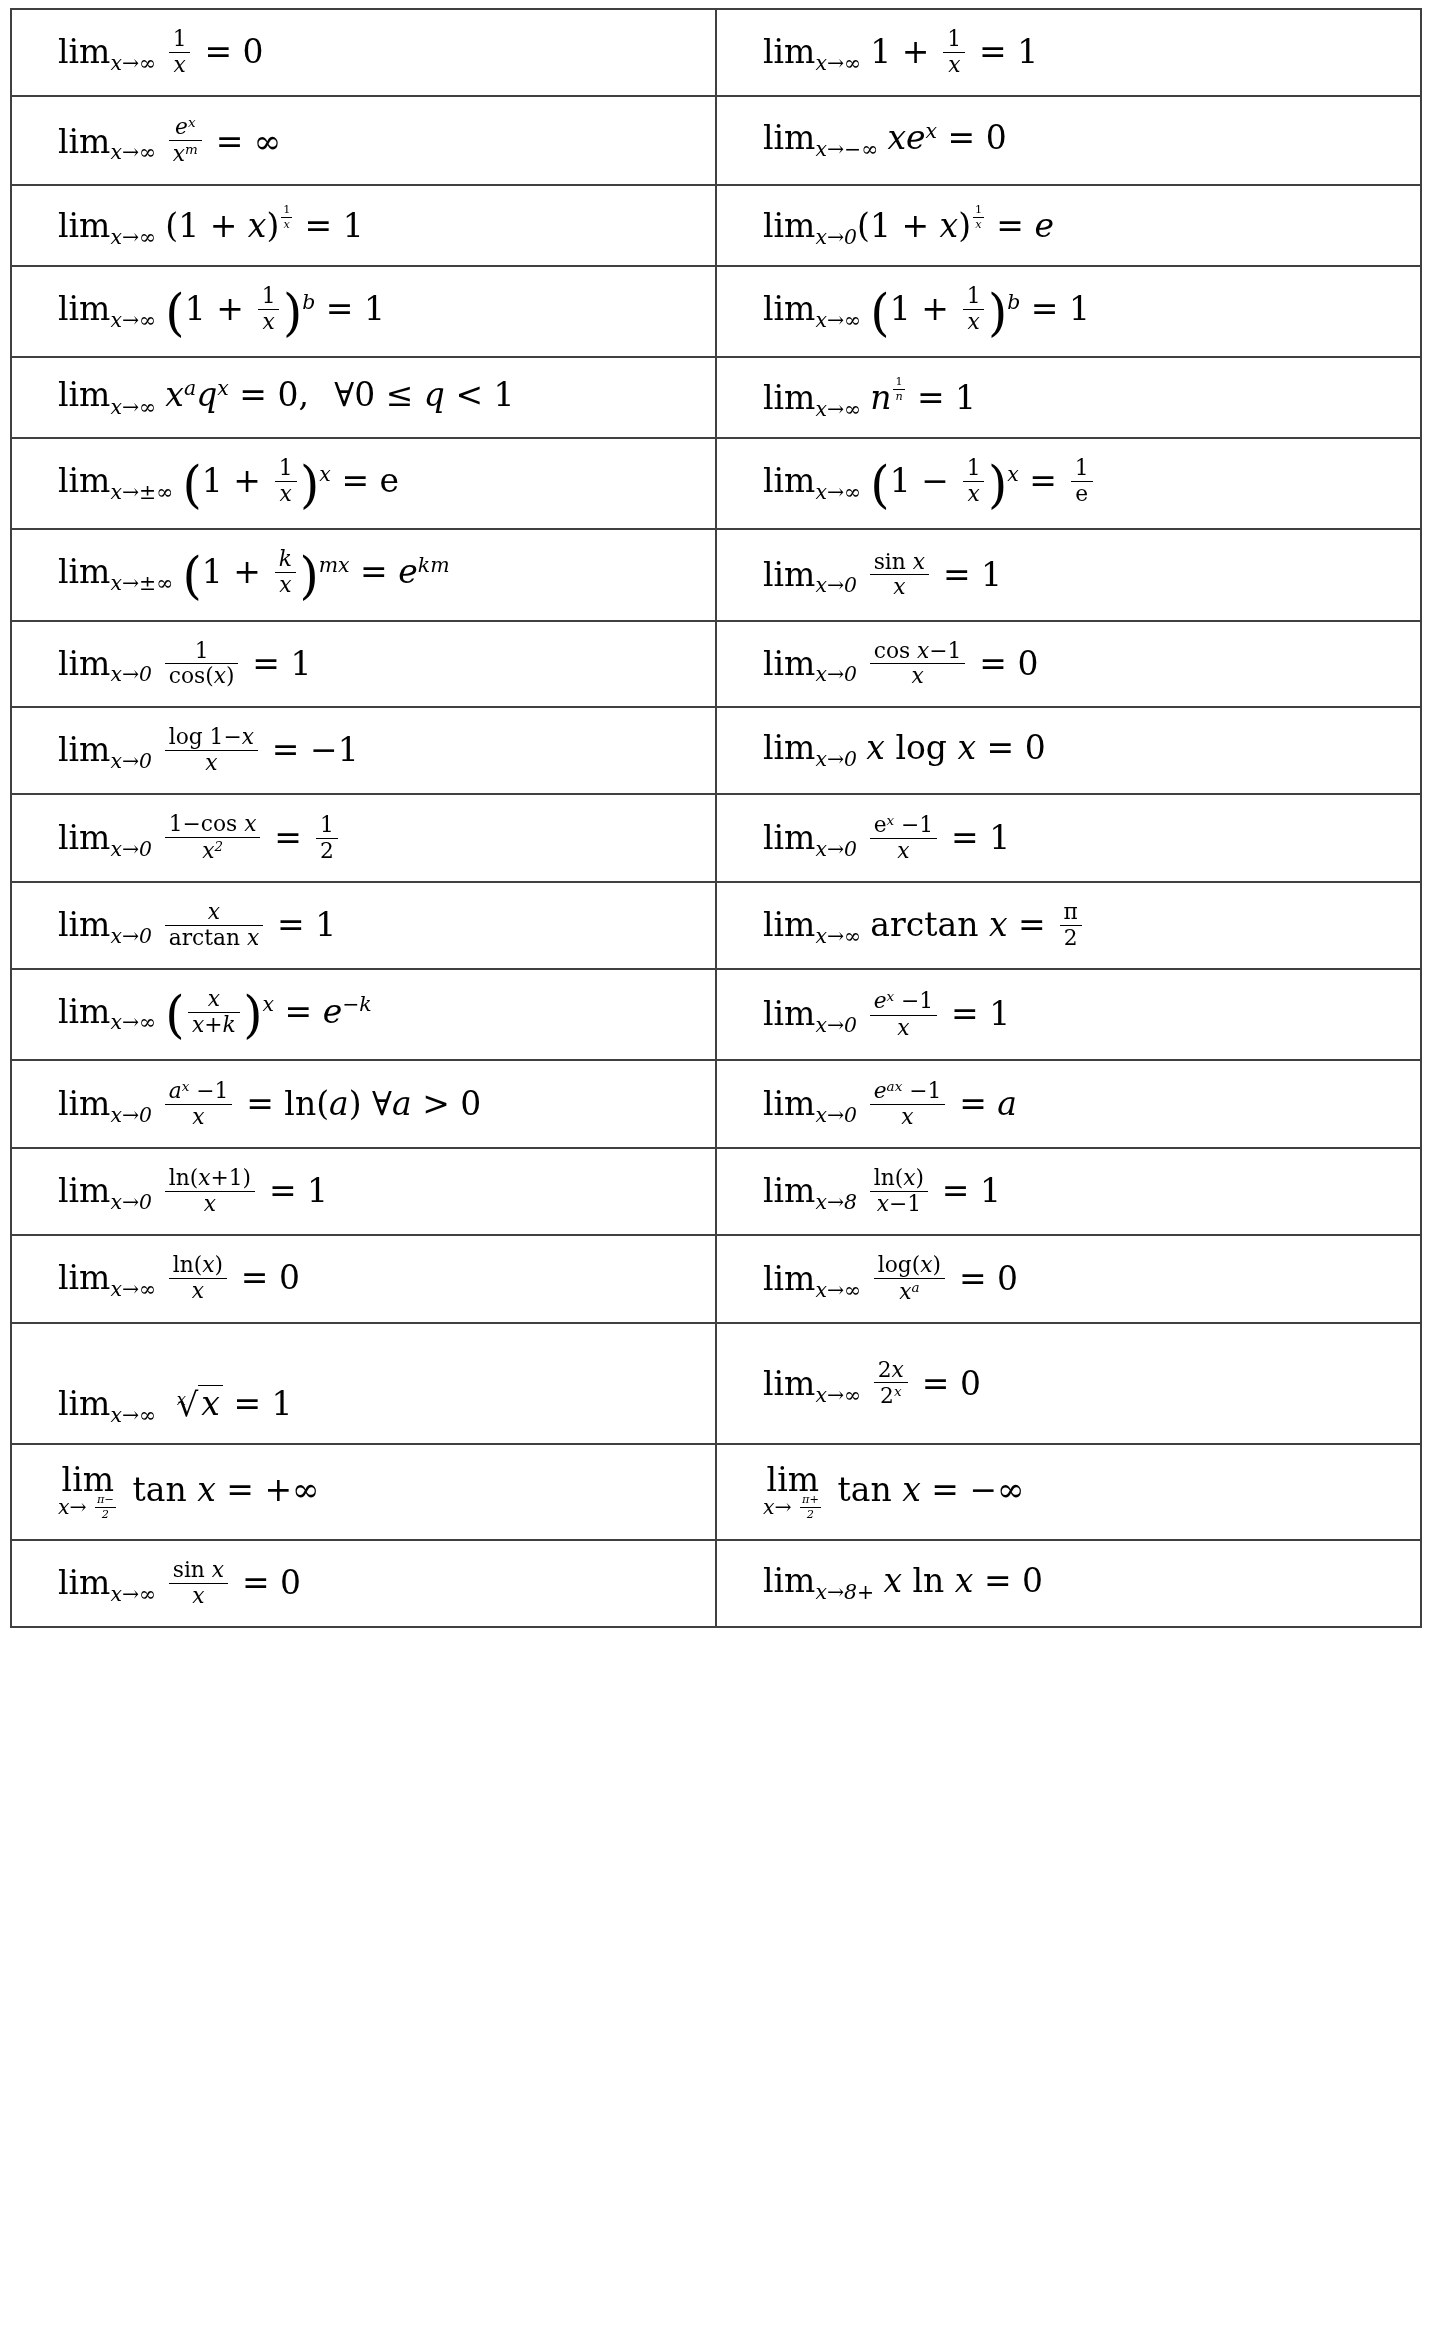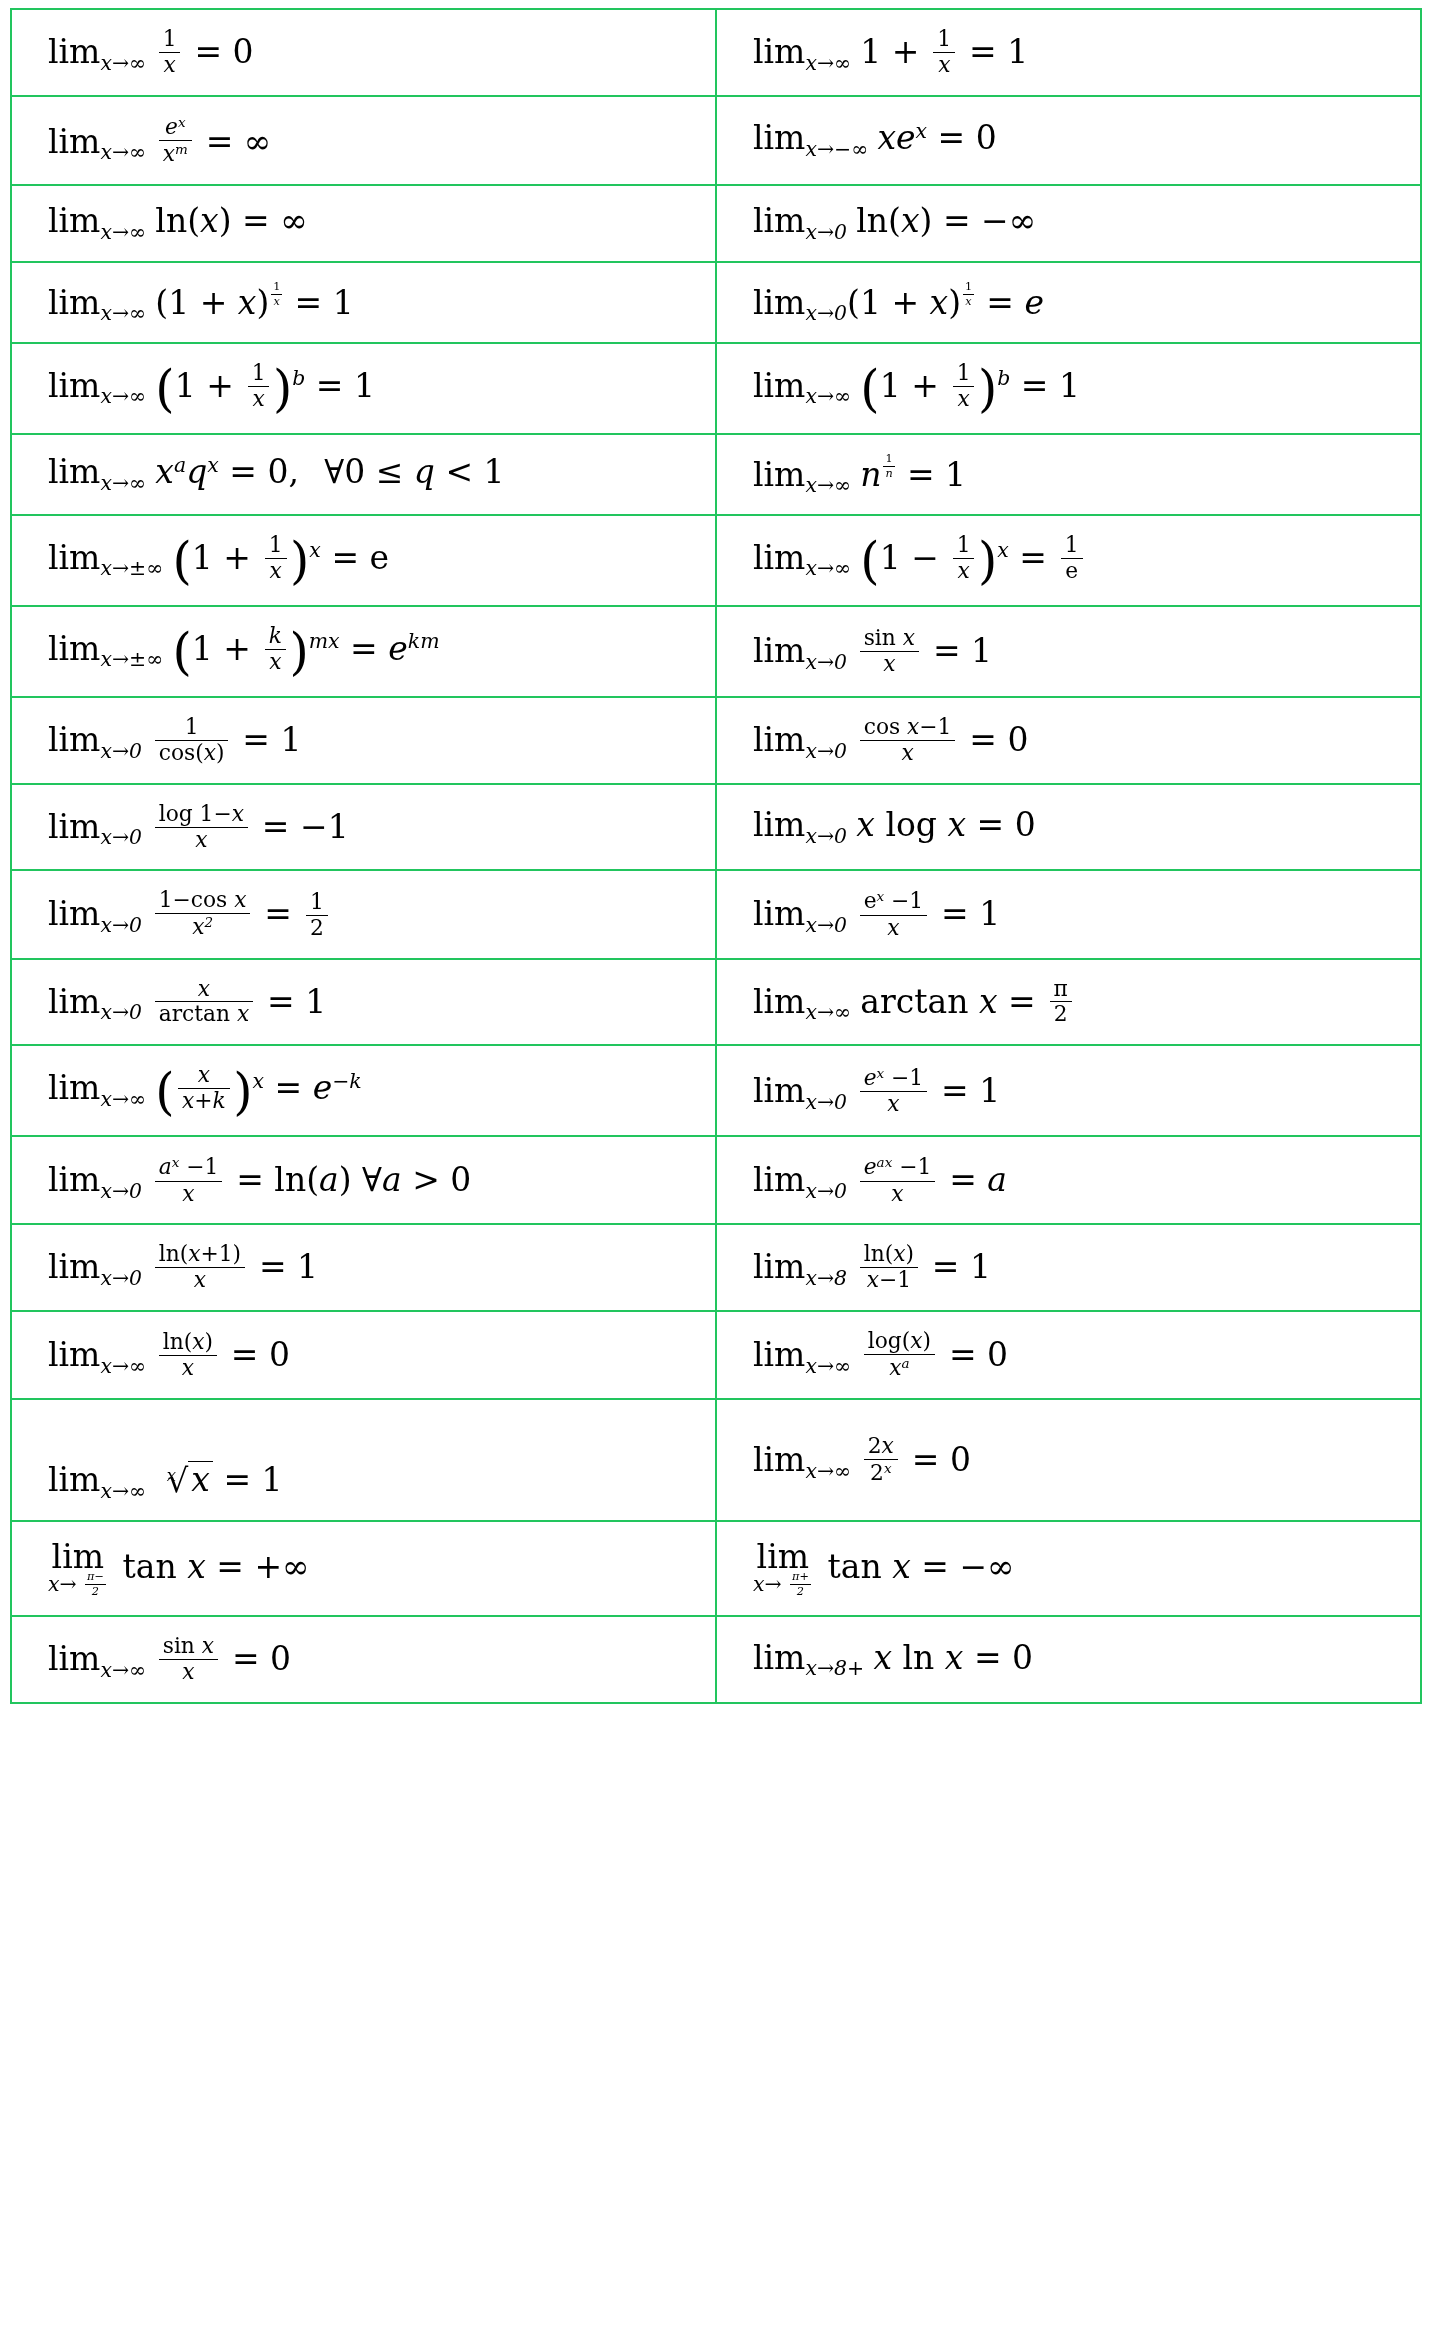--- a/index.html
+++ b/index.html
@@ -16,22 +16,22 @@
     width: 1432px;
     box-sizing: border-box;
     padding: 8px 10px 10px 10px;
   }
   table.limits {
     border-collapse: collapse;
     width: 1412px;
     table-layout: fixed;
   }
   table.limits td {
-    border: 2px solid #22c55e;
-    padding: 18px 36px;
+    border: 2px solid #404040;
+    padding: 18px 46px;
     vertical-align: middle;
     height: 74px;
     box-sizing: border-box;
     overflow: hidden;
   }
   table.limits td.col-left { width: 50%; }
   table.limits td.col-right { width: 50%; }
 
   .formula {
     font-family: "DejaVu Serif", "Liberation Serif", serif;
@@ -144,28 +144,20 @@
 
   <tr>
     <td class="col-left">
       <span class="formula"><span class="mop">lim</span><span class="sub">x→∞</span><span class="sp"></span><span class="frac"><span class="num"><span class="mi">e</span><span class="sup">x</span></span><span class="den"><span class="mi">x</span><span class="sup">m</span></span></span> = ∞</span>
     </td>
     <td class="col-right">
       <span class="formula"><span class="mop">lim</span><span class="sub">x→−∞</span><span class="sp"></span><span class="mi">xe</span><span class="sup">x</span> = 0</span>
     </td>
   </tr>
 
-  <tr>
-    <td class="col-left">
-      <span class="formula"><span class="mop">lim</span><span class="sub">x→∞</span><span class="sp"></span><span class="mop">ln</span>(<span class="mi">x</span>) = ∞</span>
-    </td>
-    <td class="col-right">
-      <span class="formula"><span class="mop">lim</span><span class="sub">x→0</span><span class="sp"></span><span class="mop">ln</span>(<span class="mi">x</span>) = −∞</span>
-    </td>
-  </tr>
 
   <tr>
     <td class="col-left">
       <span class="formula"><span class="mop">lim</span><span class="sub">x→∞</span><span class="sp"></span>(1 + <span class="mi">x</span>)<span class="sup-up"><span class="frac small"><span class="num">1</span><span class="den"><span class="mi">x</span></span></span></span> = 1</span>
     </td>
     <td class="col-right">
       <span class="formula"><span class="mop">lim</span><span class="sub">x→0</span>(1 + <span class="mi">x</span>)<span class="sup-up"><span class="frac small"><span class="num">1</span><span class="den"><span class="mi">x</span></span></span></span> = <span class="mi">e</span></span>
     </td>
   </tr>
 

